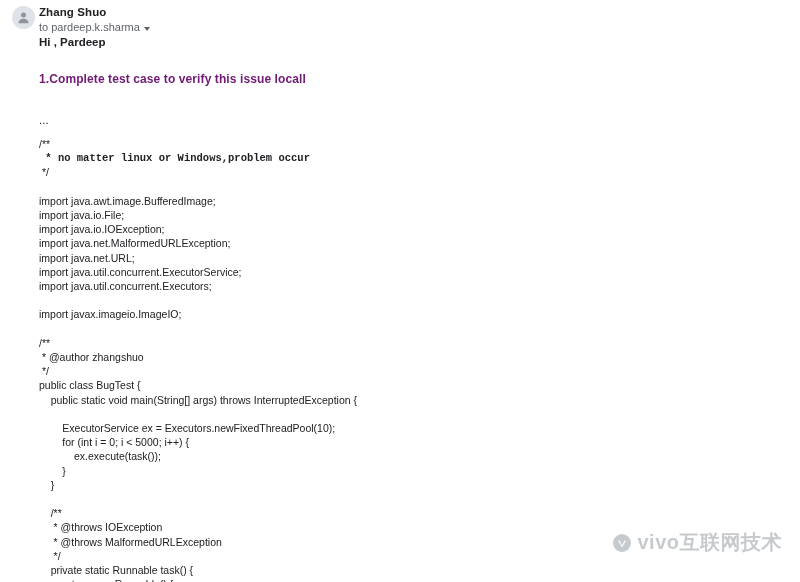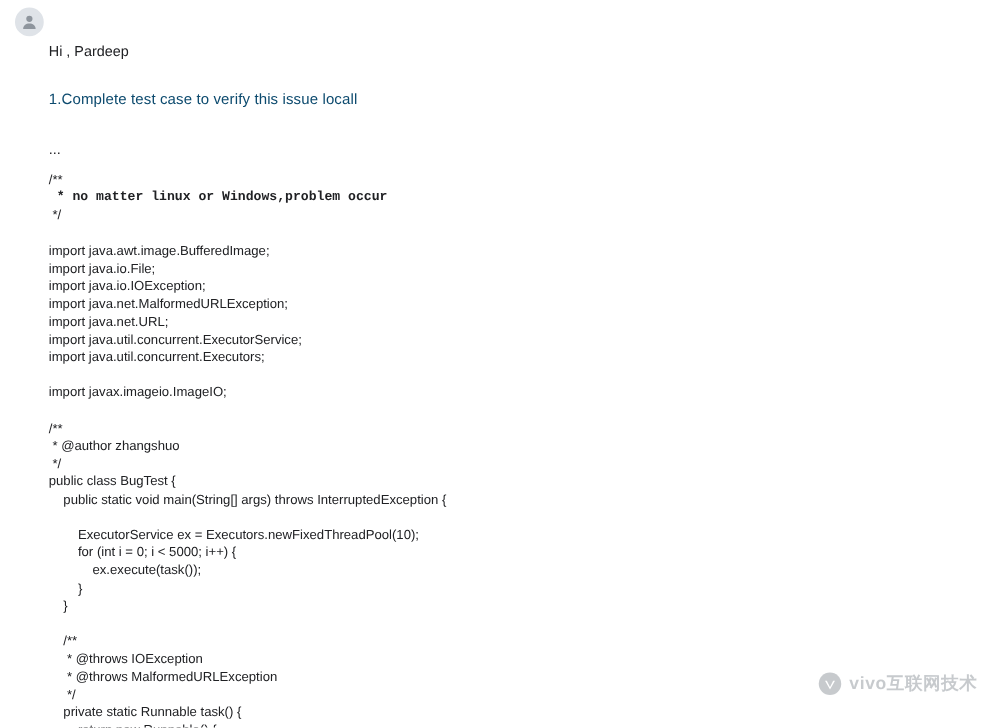--- a/index.html
+++ b/index.html
@@ -73,28 +73,28 @@
   
   .msg-body {
     position: absolute;
     left: 39px;
     top: 34px;
     width: 750px;
   }
   .greeting {
     font-size: 11.5px;
     color: #202124;
-    font-weight: normal;
+    font-weight: bold;
     margin: 0 0 0 0;
     line-height: 16px;
   }
   .red-heading {
     font-size: 12px;
-    font-weight: normal;
-    color: #0c4a6e;
+    font-weight: bold;
+    color: #701a75;
     margin: 21px 0 0 0;
     line-height: 16px;
     letter-spacing: 0.1px;
   }
   .ellipsis {
     font-size: 11.5px;
     color: #202124;
     margin: 26px 0 0 0;
     line-height: 14px;
   }
@@ -122,39 +122,47 @@
     width: 18px; height: 18px;
     border-radius: 50%;
     background: #9aa0a6;
     display: flex;
     align-items: center;
     justify-content: center;
     margin-right: 6px;
   }
   .wm-logo svg { display:block; }
   .wm-text {
-    font-size: 14px;
+    font-size: 20px;
     color: #9aa0a6;
     font-weight: bold;
     letter-spacing: 0.5px;
   }
 </style>
 </head>
 <body>
 
 <div id="page">
 
   <div class="msg-header">
     <div class="avatar">
       <span>
         <svg width="15" height="15" viewBox="0 0 24 24" aria-hidden="true">
           <circle cx="12" cy="8" r="4" fill="#8e959d"></circle>
           <path d="M4 21c0-4.4 3.6-7 8-7s8 2.6 8 7z" fill="#8e959d"></path>
         </svg>
       </span>
+    </div>
+    <div class="sender-block">
+      <div class="sender-name">Zhang Shuo</div>
+      <div class="recipient-row">
+        <span class="recipient">to</span>
+        <span class="recipient" style="margin-left:3px;">pardeep.k.sharma</span>
+        <span class="caret-down"></span>
+      </div>
     </div>
   </div>
 
   <div class="msg-body">
     <p class="greeting">Hi ,  Pardeep</p>
     <p class="red-heading">1.Complete test case to verify this issue locall</p>
     <p class="ellipsis">...</p>
     <div class="code-block"><div class="code-line">/**</div><div class="code-line bold"> * no matter linux or Windows,problem occur</div><div class="code-line"> */</div><div class="code-line blank">&nbsp;</div><div class="code-line">import java.awt.image.BufferedImage;</div><div class="code-line">import java.io.File;</div><div class="code-line">import java.io.IOException;</div><div class="code-line">import java.net.MalformedURLException;</div><div class="code-line">import java.net.URL;</div><div class="code-line">import java.util.concurrent.ExecutorService;</div><div class="code-line">import java.util.concurrent.Executors;</div><div class="code-line blank">&nbsp;</div><div class="code-line">import javax.imageio.ImageIO;</div><div class="code-line blank">&nbsp;</div><div class="code-line">/**</div><div class="code-line"> * @author zhangshuo</div><div class="code-line"> */</div><div class="code-line">public class BugTest {</div><div class="code-line">    public static void main(String[] args) throws InterruptedException {</div><div class="code-line blank">&nbsp;</div><div class="code-line">        ExecutorService ex = Executors.newFixedThreadPool(10);</div><div class="code-line">        for (int i = 0; i &lt; 5000; i++) {</div><div class="code-line">            ex.execute(task());</div><div class="code-line">        }</div><div class="code-line">    }</div><div class="code-line blank">&nbsp;</div><div class="code-line">    /**</div><div class="code-line">     * @throws IOException</div><div class="code-line">     * @throws MalformedURLException</div><div class="code-line">     */</div><div class="code-line">    private static Runnable task() {</div><div class="code-line">        return new Runnable() {</div></div>
   </div>
 

